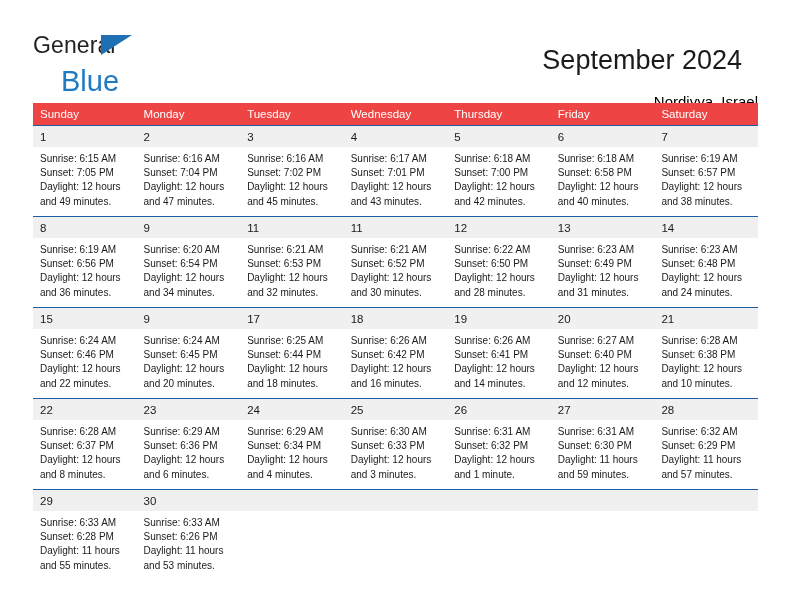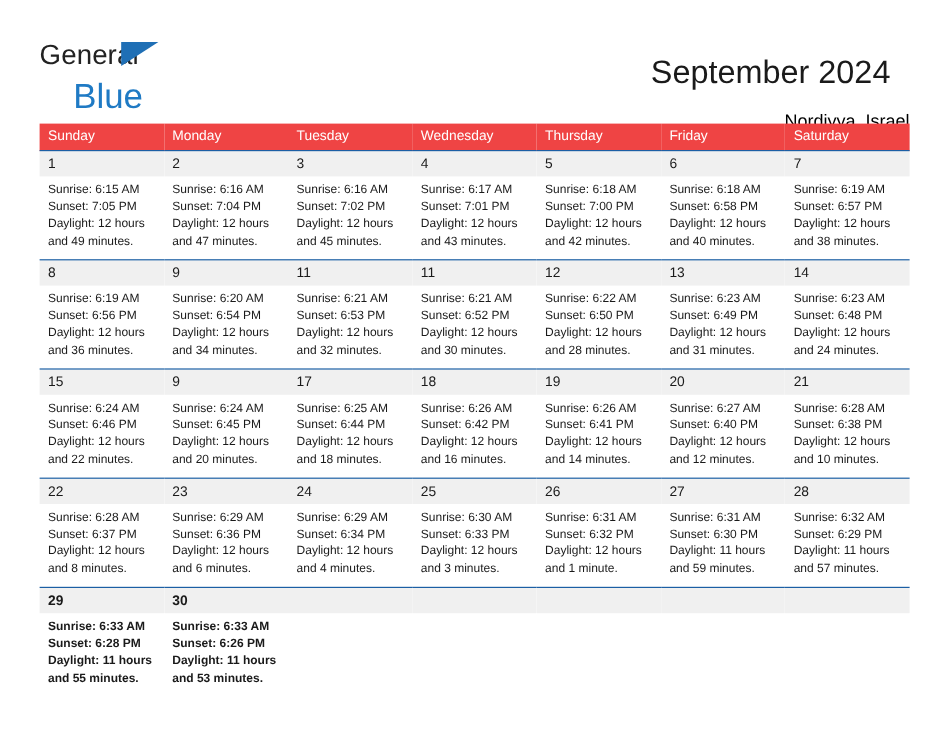--- a/index.html
+++ b/index.html
@@ -116,21 +116,21 @@
     border-top: 1.4px solid #1c5fa4;
   }
 
   td.day {
     vertical-align: top;
     padding: 0;
     background: #ffffff;
     border: none;
     height: 90px;
   }
-  td.day.last-row { height: 88px; font-weight: bold; }
+  td.day.last-row { height: 88px; }
 
   .daynum {
     background: #f0f0f0;
     font-size: 11.5px;
     line-height: 14px;
     padding: 4px 0 4px 7px;
     color: #1a1a1a;
     height: 13px;
   }
   .daynum.empty {

